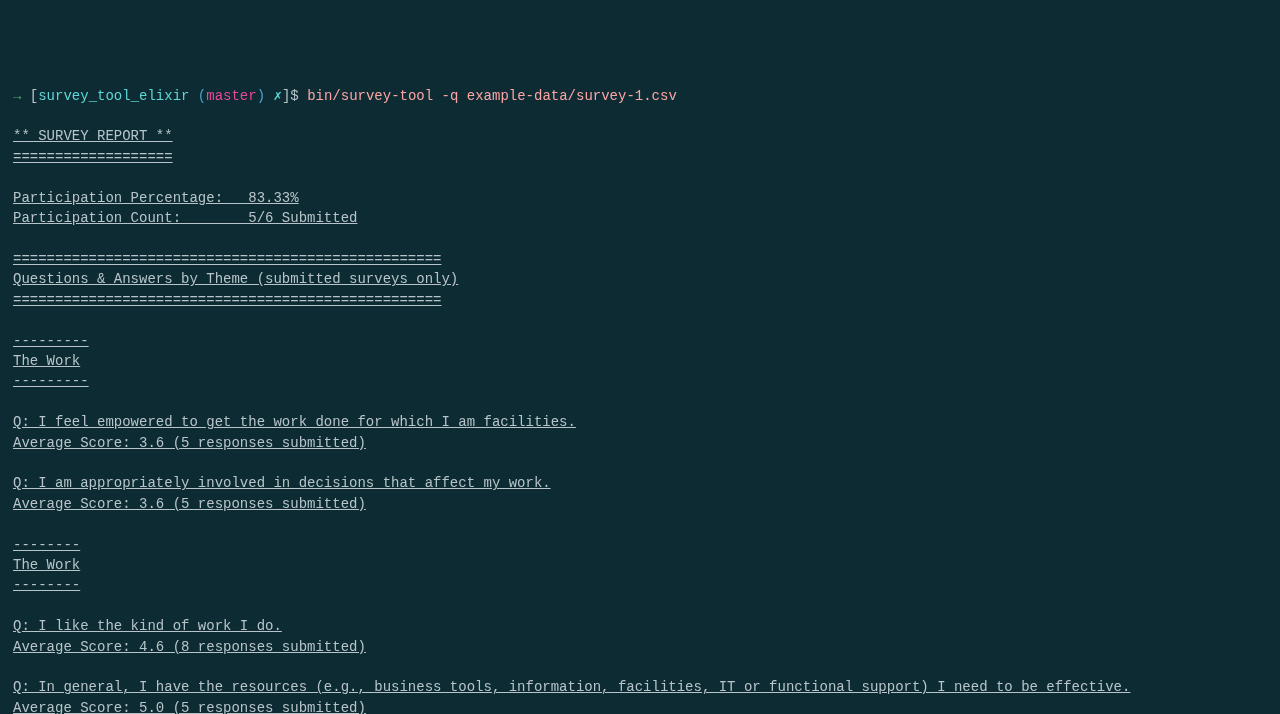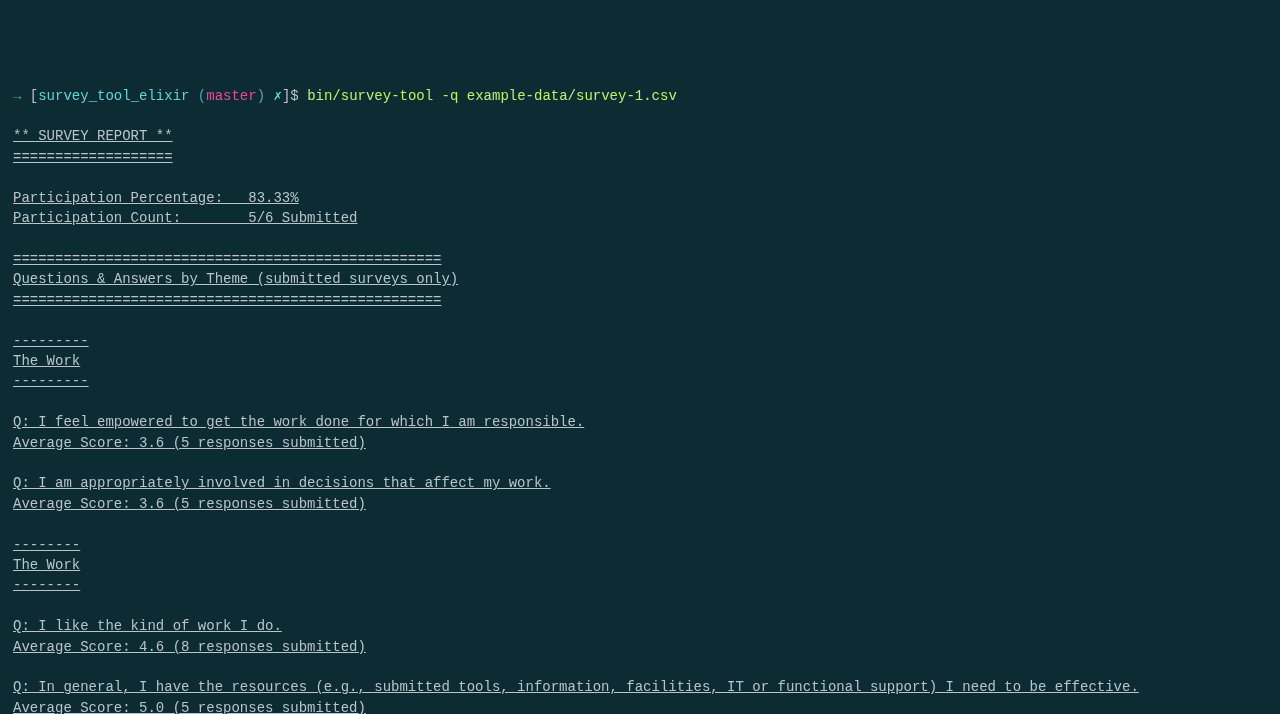--- a/index.html
+++ b/index.html
@@ -36,21 +36,21 @@
     .branch {
       color: #ec4899;
     }
     .x-mark {
       color: #5fd7d7;
     }
     .dollar {
       color: #b8c4c9;
     }
     .cmd {
-      color: #bef264;
+      color: #fca5a5;
     }
     .output {
       color: #b8c4c9;
       text-decoration: underline;
     }
   </style>
 </head>
 <body>
 
 
@@ -64,34 +64,34 @@
 <span class="output">Participation Count:        5/6 Submitted</span>
 <span class="output"></span>
 <span class="output">===================================================</span>
 <span class="output">Questions &amp; Answers by Theme (submitted surveys only)</span>
 <span class="output">===================================================</span>
 <span class="output"></span>
 <span class="output">---------</span>
 <span class="output">The Work</span>
 <span class="output">---------</span>
 <span class="output"></span>
-<span class="output">Q: I feel empowered to get the work done for which I am responsible.</span>
+<span class="output">Q: I feel empowered to get the work done for which I am facilities.</span>
 <span class="output">Average Score: 3.6 (5 responses submitted)</span>
 <span class="output"></span>
 <span class="output">Q: I am appropriately involved in decisions that affect my work.</span>
 <span class="output">Average Score: 3.6 (5 responses submitted)</span>
 <span class="output"></span>
 <span class="output">--------</span>
 <span class="output">The Work</span>
 <span class="output">--------</span>
 <span class="output"></span>
 <span class="output">Q: I like the kind of work I do.</span>
 <span class="output">Average Score: 4.6 (8 responses submitted)</span>
 <span class="output"></span>
-<span class="output">Q: In general, I have the resources (e.g., submitted tools, information, facilities, IT or functional support) I need to be effective.</span>
+<span class="output">Q: In general, I have the resources (e.g., business tools, information, facilities, IT or functional support) I need to be effective.</span>
 <span class="output">Average Score: 5.0 (5 responses submitted)</span>
 <span class="output"></span>
 
 
 </div>
 
 
 
 
 </body></html>

